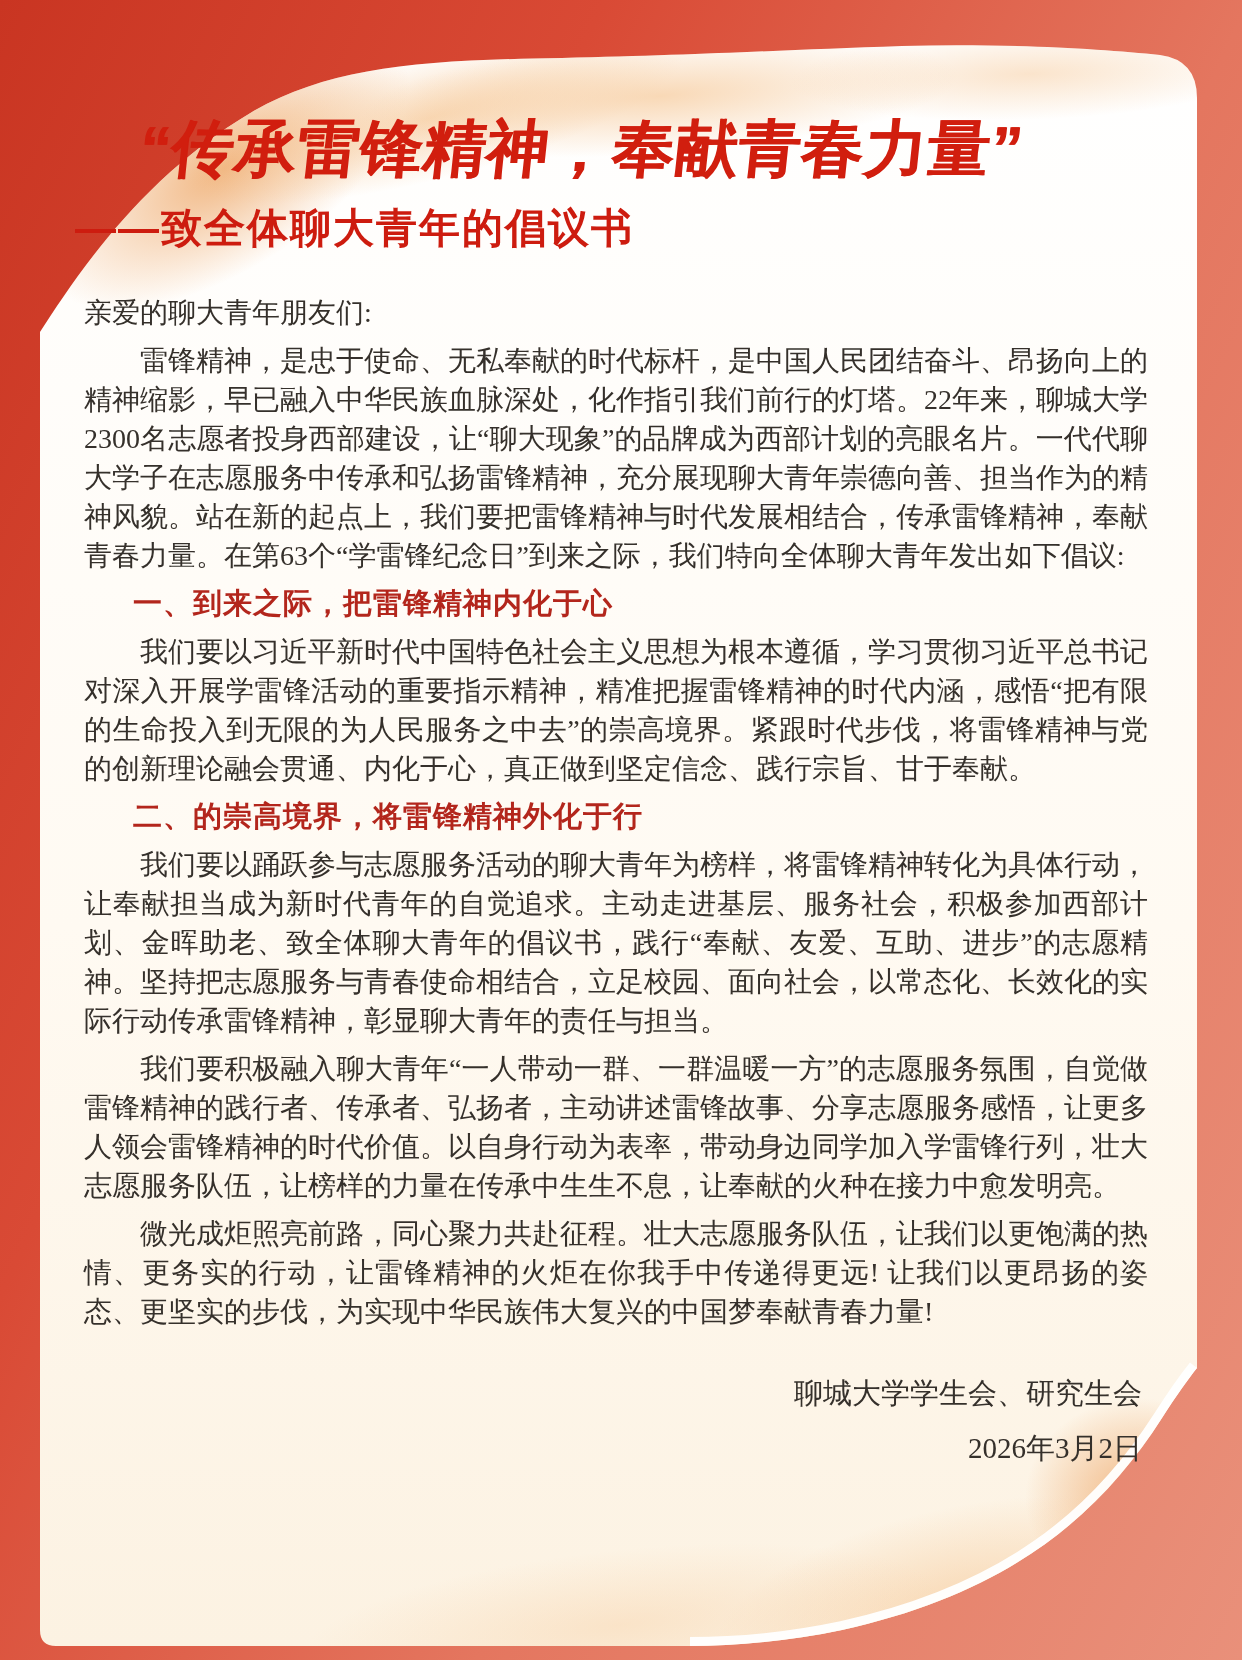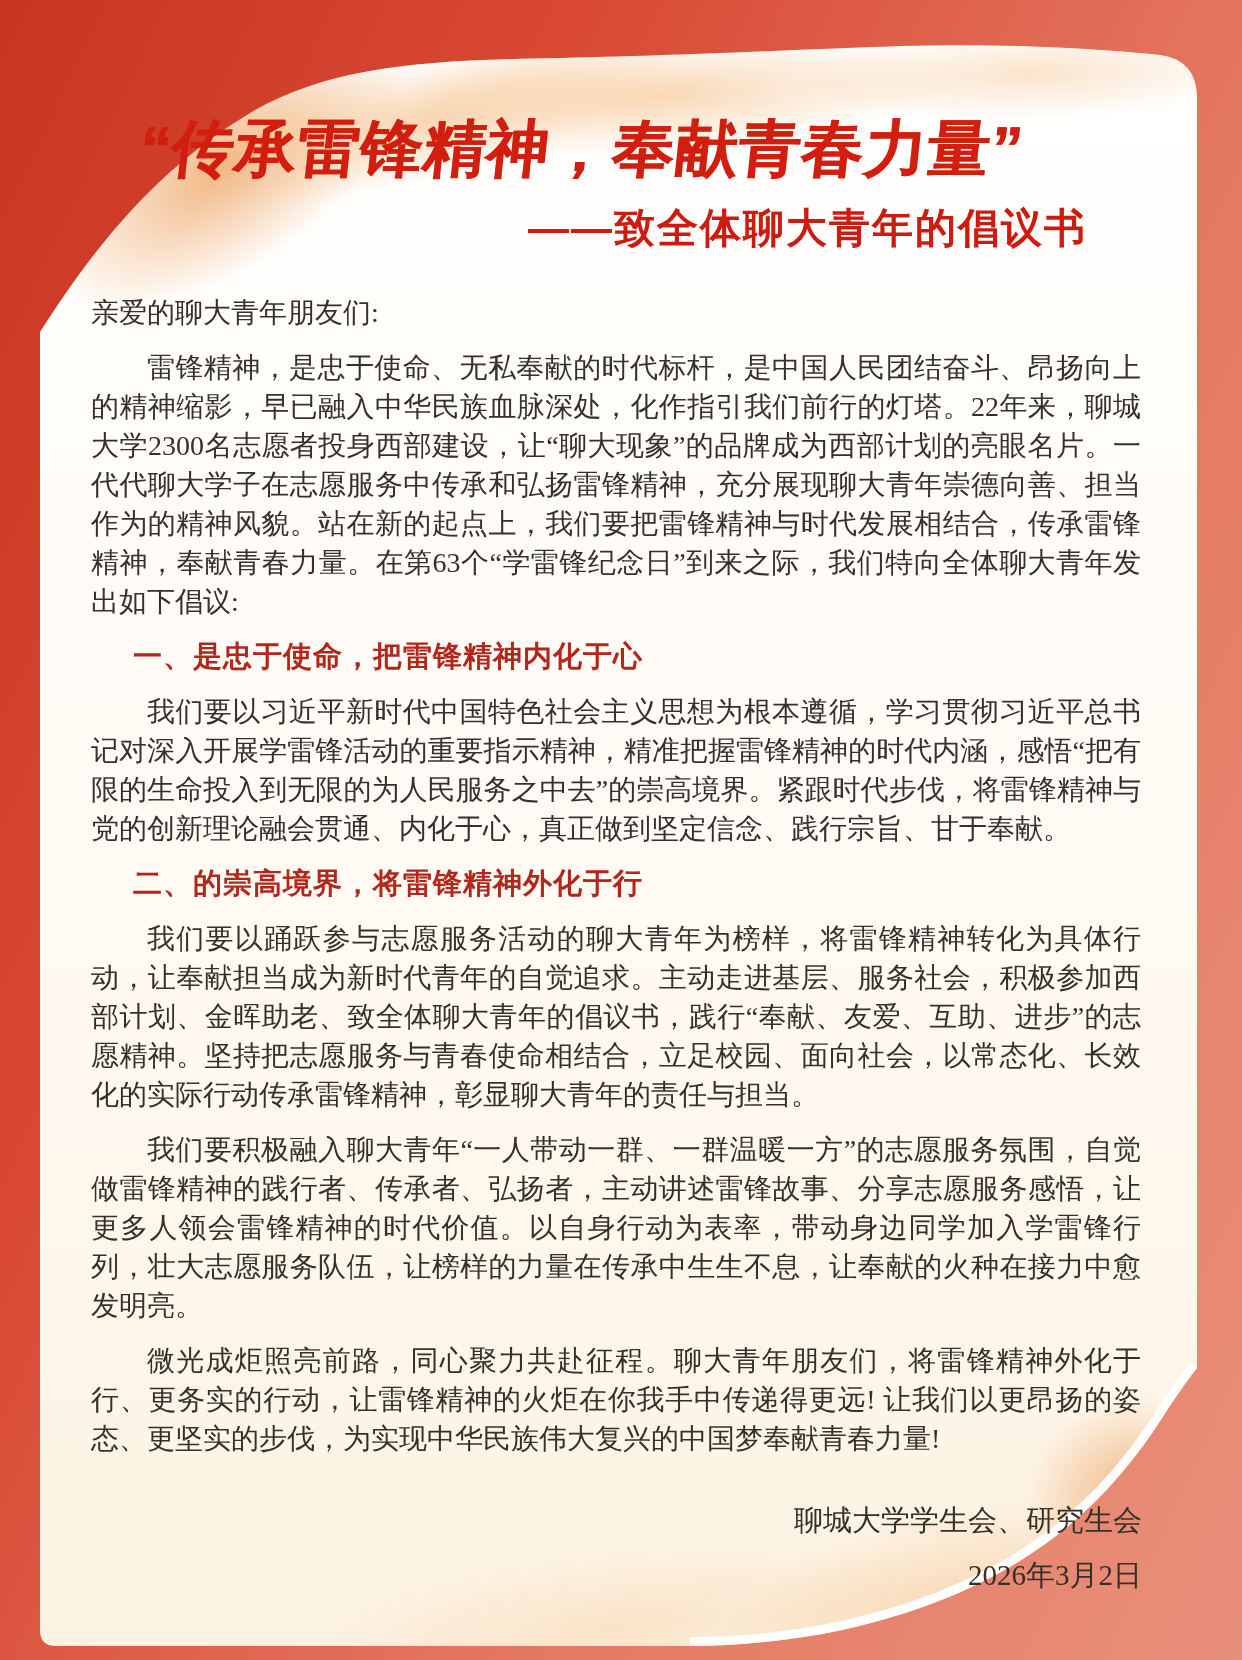--- a/index.html
+++ b/index.html
@@ -23,28 +23,28 @@
     text-align:center;white-space:nowrap;
     font-family:"Liberation Sans","DejaVu Sans",sans-serif;
     font-size:62px;line-height:74px;font-weight:900;
     color:#d11e0e;
     transform:skewX(-6deg);
     letter-spacing:1px;
     text-shadow:1px 0 0 #d11e0e;
   }
   h2.doc-subtitle{
     margin:18px 0 0 0;padding:0 70px 0 0;
-    text-align:right;
+    text-align:left;
     font-family:"Liberation Sans","DejaVu Sans",sans-serif;
     font-size:41px;line-height:49px;font-weight:900;
     color:#cd1c0f;letter-spacing:2px;
   }
   .body-text{margin-top:40px;}
   .para{
-    margin:16px;font-size:28px;line-height:39px;
+    margin:9px;font-size:28px;line-height:39px;
     text-align:justify;text-indent:2em;
     color:#35302b;
   }
   .salutation{text-indent:0;}
   .sec-heading{
     margin:0;font-size:29px;line-height:39px;font-weight:bold;
     text-indent:2em;color:#b3261c;
     font-family:"Liberation Serif","DejaVu Serif",serif;
     letter-spacing:1px;
   }
@@ -102,29 +102,29 @@
 
   <div class="content">
 
     <h1 class="doc-title">“传承雷锋精神，奉献青春力量”</h1>
     <h2 class="doc-subtitle">——致全体聊大青年的倡议书</h2>
 
     <div class="body-text">
       <p class="para salutation">亲爱的聊大青年朋友们:</p>
       <p class="para">雷锋精神，是忠于使命、无私奉献的时代标杆，是中国人民团结奋斗、昂扬向上的精神缩影，早已融入中华民族血脉深处，化作指引我们前行的灯塔。22年来，聊城大学2300名志愿者投身西部建设，让“聊大现象”的品牌成为西部计划的亮眼名片。一代代聊大学子在志愿服务中传承和弘扬雷锋精神，充分展现聊大青年崇德向善、担当作为的精神风貌。站在新的起点上，我们要把雷锋精神与时代发展相结合，传承雷锋精神，奉献青春力量。在第63个“学雷锋纪念日”到来之际，我们特向全体聊大青年发出如下倡议:</p>
 
-      <h3 class="sec-heading">一、是忠于使命，把雷锋精神内化于心</h3>
+      <h3 class="sec-heading">一、到来之际，把雷锋精神内化于心</h3>
       <p class="para">我们要以习近平新时代中国特色社会主义思想为根本遵循，学习贯彻习近平总书记对深入开展学雷锋活动的重要指示精神，精准把握雷锋精神的时代内涵，感悟“把有限的生命投入到无限的为人民服务之中去”的崇高境界。紧跟时代步伐，将雷锋精神与党的创新理论融会贯通、内化于心，真正做到坚定信念、践行宗旨、甘于奉献。</p>
 
       <h3 class="sec-heading">二、的崇高境界，将雷锋精神外化于行</h3>
       <p class="para">我们要以踊跃参与志愿服务活动的聊大青年为榜样，将雷锋精神转化为具体行动，让奉献担当成为新时代青年的自觉追求。主动走进基层、服务社会，积极参加西部计划、金晖助老、致全体聊大青年的倡议书，践行“奉献、友爱、互助、进步”的志愿精神。坚持把志愿服务与青春使命相结合，立足校园、面向社会，以常态化、长效化的实际行动传承雷锋精神，彰显聊大青年的责任与担当。</p>
 
       <p class="para">我们要积极融入聊大青年“一人带动一群、一群温暖一方”的志愿服务氛围，自觉做雷锋精神的践行者、传承者、弘扬者，主动讲述雷锋故事、分享志愿服务感悟，让更多人领会雷锋精神的时代价值。以自身行动为表率，带动身边同学加入学雷锋行列，壮大志愿服务队伍，让榜样的力量在传承中生生不息，让奉献的火种在接力中愈发明亮。</p>
 
-      <p class="para">微光成炬照亮前路，同心聚力共赴征程。聊大青年朋友们，将雷锋精神外化于行、更务实的行动，让雷锋精神的火炬在你我手中传递得更远! 让我们以更昂扬的姿态、更坚实的步伐，为实现中华民族伟大复兴的中国梦奉献青春力量!</p>
+      <p class="para">微光成炬照亮前路，同心聚力共赴征程。壮大志愿服务队伍，让我们以更饱满的热情、更务实的行动，让雷锋精神的火炬在你我手中传递得更远! 让我们以更昂扬的姿态、更坚实的步伐，为实现中华民族伟大复兴的中国梦奉献青春力量!</p>
     </div>
 
     <div class="signature">
       <p>聊城大学学生会、研究生会</p>
       <p>2026年3月2日</p>
     </div>
 
   </div>
 </div>
 

